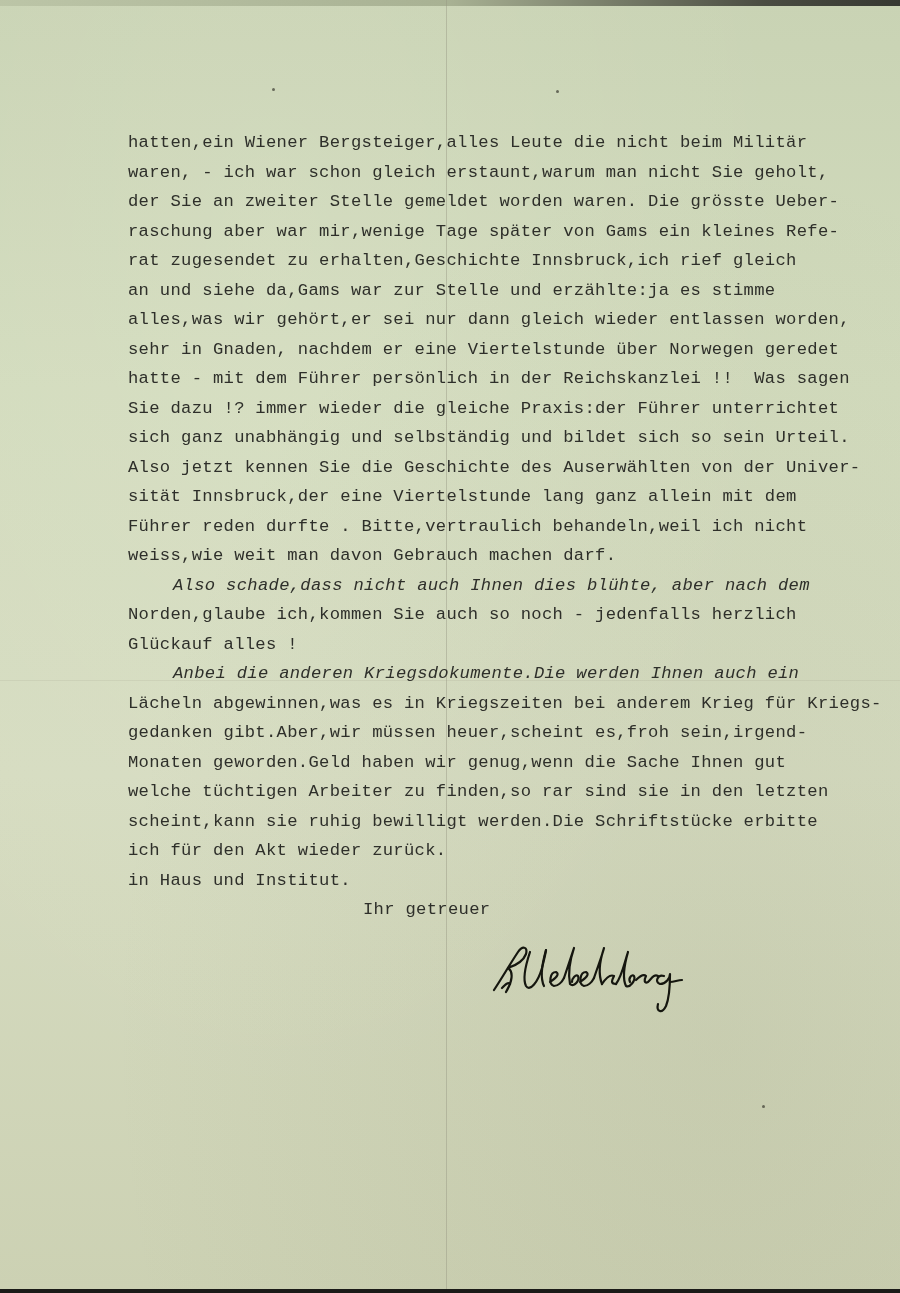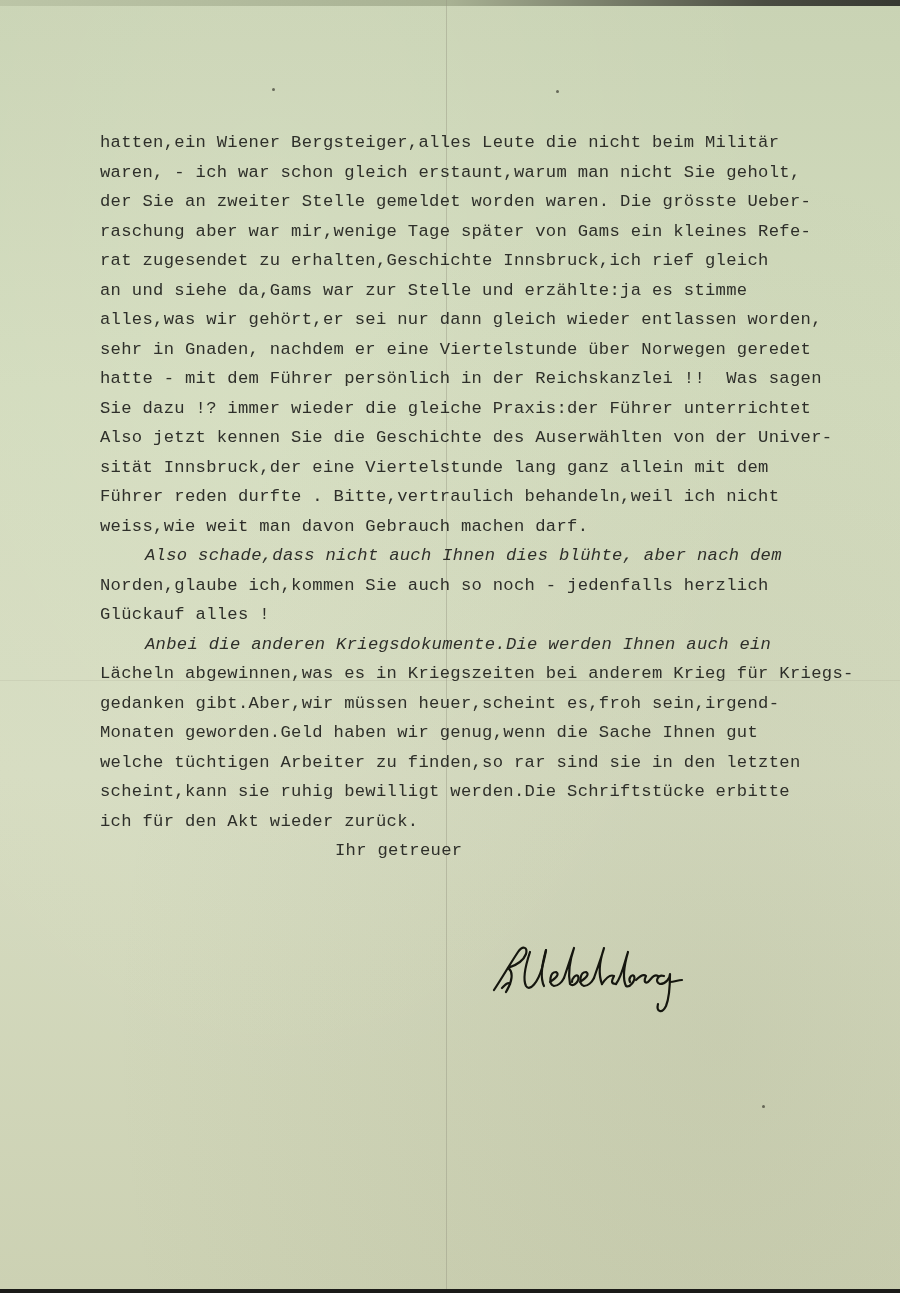--- a/index.html
+++ b/index.html
@@ -54,20 +54,21 @@
       width: 760px;
       font-family: "Liberation Mono", "DejaVu Sans Mono", monospace;
       font-size: 17.2px;
       color: #2e2f2a;
       letter-spacing: 0.3px;
     }
     .line {
       height: 29.5px;
       line-height: 29.5px;
       white-space: pre;
+      margin-left: 28px;
     }
     .indent {
       padding-left: 45px;
       font-style: italic;
     }
     .closing {
       padding-left: 235px;
     }
     .signature {
       position: absolute;
@@ -103,20 +104,21 @@
       <div class="line">hatten,ein Wiener Bergsteiger,alles Leute die nicht beim Militär</div>
       <div class="line">waren, - ich war schon gleich erstaunt,warum man nicht Sie geholt,</div>
       <div class="line">der Sie an zweiter Stelle gemeldet worden waren. Die grösste Ueber-</div>
       <div class="line">raschung aber war mir,wenige Tage später von Gams ein kleines Refe-</div>
       <div class="line">rat zugesendet zu erhalten,Geschichte Innsbruck,ich rief gleich</div>
       <div class="line">an und siehe da,Gams war zur Stelle und erzählte:ja es stimme</div>
       <div class="line">alles,was wir gehört,er sei nur dann gleich wieder entlassen worden,</div>
       <div class="line">sehr in Gnaden, nachdem er eine Viertelstunde über Norwegen geredet</div>
       <div class="line">hatte - mit dem Führer persönlich in der Reichskanzlei !!  Was sagen</div>
       <div class="line">Sie dazu !? immer wieder die gleiche Praxis:der Führer unterrichtet</div>
+      <div class="line">sich ganz unabhängig und selbständig und bildet sich so sein Urteil.</div>
       <div class="line">Also jetzt kennen Sie die Geschichte des Auserwählten von der Univer-</div>
       <div class="line">sität Innsbruck,der eine Viertelstunde lang ganz allein mit dem</div>
       <div class="line">Führer reden durfte . Bitte,vertraulich behandeln,weil ich nicht</div>
       <div class="line">weiss,wie weit man davon Gebrauch machen darf.</div>
     </div>
 
     <div class="paragraph">
       <div class="line indent">Also schade,dass nicht auch Ihnen dies blühte, aber nach dem</div>
       <div class="line">Norden,glaube ich,kommen Sie auch so noch - jedenfalls herzlich</div>
       <div class="line">Glückauf alles !</div>
@@ -126,20 +128,21 @@
       <div class="line indent">Anbei die anderen Kriegsdokumente.Die werden Ihnen auch ein</div>
       <div class="line">Lächeln abgewinnen,was es in Kriegszeiten bei anderem Krieg für Kriegs-</div>
       <div class="line">gedanken gibt.Aber,wir müssen heuer,scheint es,froh sein,irgend-</div>
       <div class="line">Monaten geworden.Geld haben wir genug,wenn die Sache Ihnen gut</div>
       <div class="line">welche tüchtigen Arbeiter zu finden,so rar sind sie in den letzten</div>
       <div class="line">scheint,kann sie ruhig bewilligt werden.Die Schriftstücke erbitte</div>
       <div class="line">ich für den Akt wieder zurück.</div>
     </div>
 
     <div class="paragraph">
+      <div class="line">in Haus und Institut.</div>
     </div>
 
     <div class="line closing">Ihr getreuer</div>
   </div>
 
   <div class="signature">
     <svg viewBox="0 0 220 80">
       <g fill="none" stroke="#15160f" stroke-width="2.2" stroke-linecap="round" stroke-linejoin="round">
 
         <path d="M6 52 C 14 40, 22 26, 30 14 C 34 8, 40 8, 38 16 C 35 24, 26 28, 20 30 C 26 34, 24 44, 18 54"></path>

